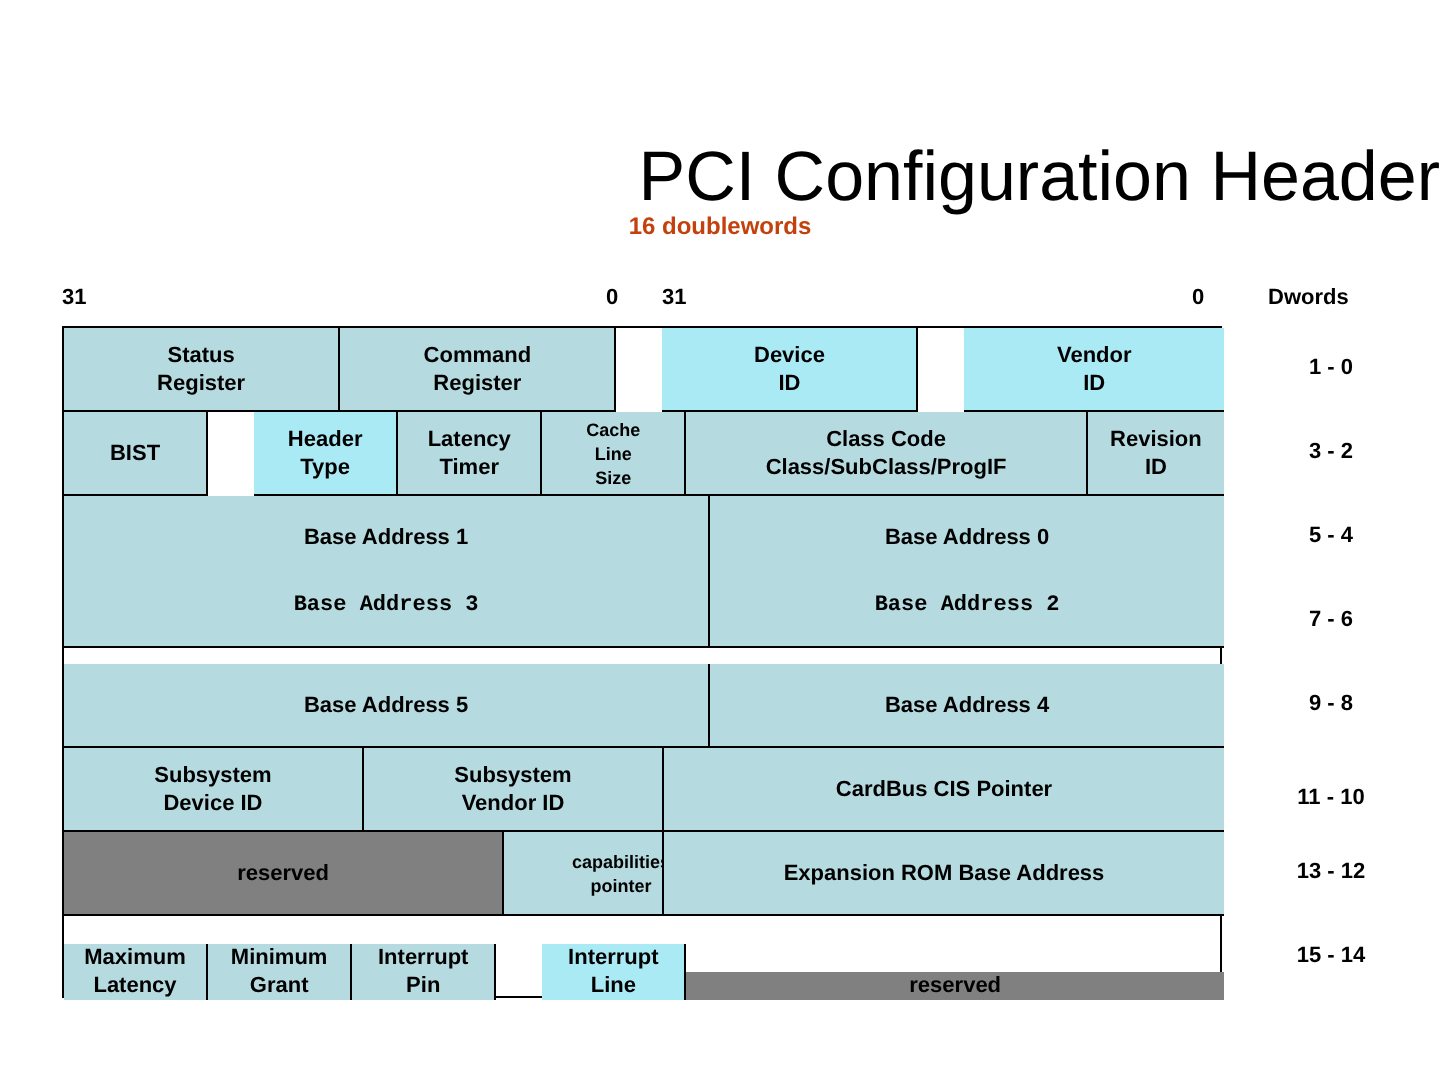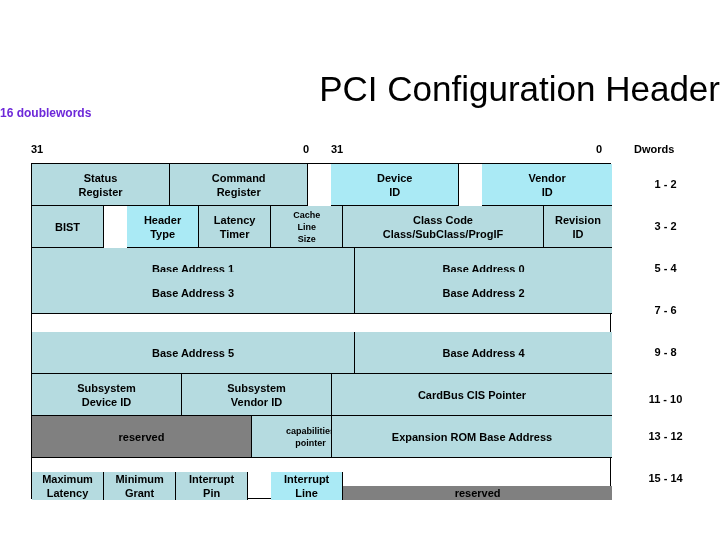--- a/index.html
+++ b/index.html
@@ -26,24 +26,24 @@
     color: #000000;
     letter-spacing: 0px;
     line-height: 42px;
   }
 
   #subtitle {
     position: absolute;
     left: 0;
     top: 106px;
     width: 720px;
-    text-align: left;
+    text-align: center;
     font-size: 12px;
     font-weight: bold;
-    color: #6d28d9;
+    color: #c2410c;
   }
 
   .bitlabel {
     position: absolute;
     top: 142px;
     font-size: 11px;
     font-weight: bold;
     color: #000000;
     line-height: 14px;
   }
@@ -66,21 +66,21 @@
   .row {
     position: absolute;
     left: 0;
     width: 580px;
     height: 42px;
     display: flex;
   }
   .r0 { top: 0px; border-radius: 10px; }
   .r1 { top: 42px; }
   .r2 { top: 84px; }
-  .r3 { top: 108px; }
+  .r3 { top: 118px; font-family: Liberation Mono, monospace; }
   .r4 { top: 168px; }
   .r5 { top: 210px; }
   .r6 { top: 252px; }
   .r7 { top: 294px; align-items: flex-end; }
 
   .cell {
     box-sizing: border-box;
     background: #b5dbe0;
     border-right: 1px solid #000000;
     border-bottom: 1px solid #000000;
@@ -193,20 +193,20 @@
   <div class="row r7">
     <div class="cell w75">Maximum<br>Latency</div>
     <div class="cell w75">Minimum<br>Grant</div>
     <div class="cell w75">Interrupt<br>Pin</div>
     <div class="cell w75 bright">Interrupt<br>Line</div>
     <div class="cell w280 gray">reserved</div>
   </div>
 
 </div>
 
-<div class="dword d0">1 - 2</div>
+<div class="dword d0">1 - 0</div>
 <div class="dword d1">3 - 2</div>
 <div class="dword d2">5 - 4</div>
 <div class="dword d3">7 - 6</div>
 <div class="dword d4">9 - 8</div>
 <div class="dword d5">11 - 10</div>
 <div class="dword d6">13 - 12</div>
 <div class="dword d7">15 - 14</div>
 
 </body></html>

